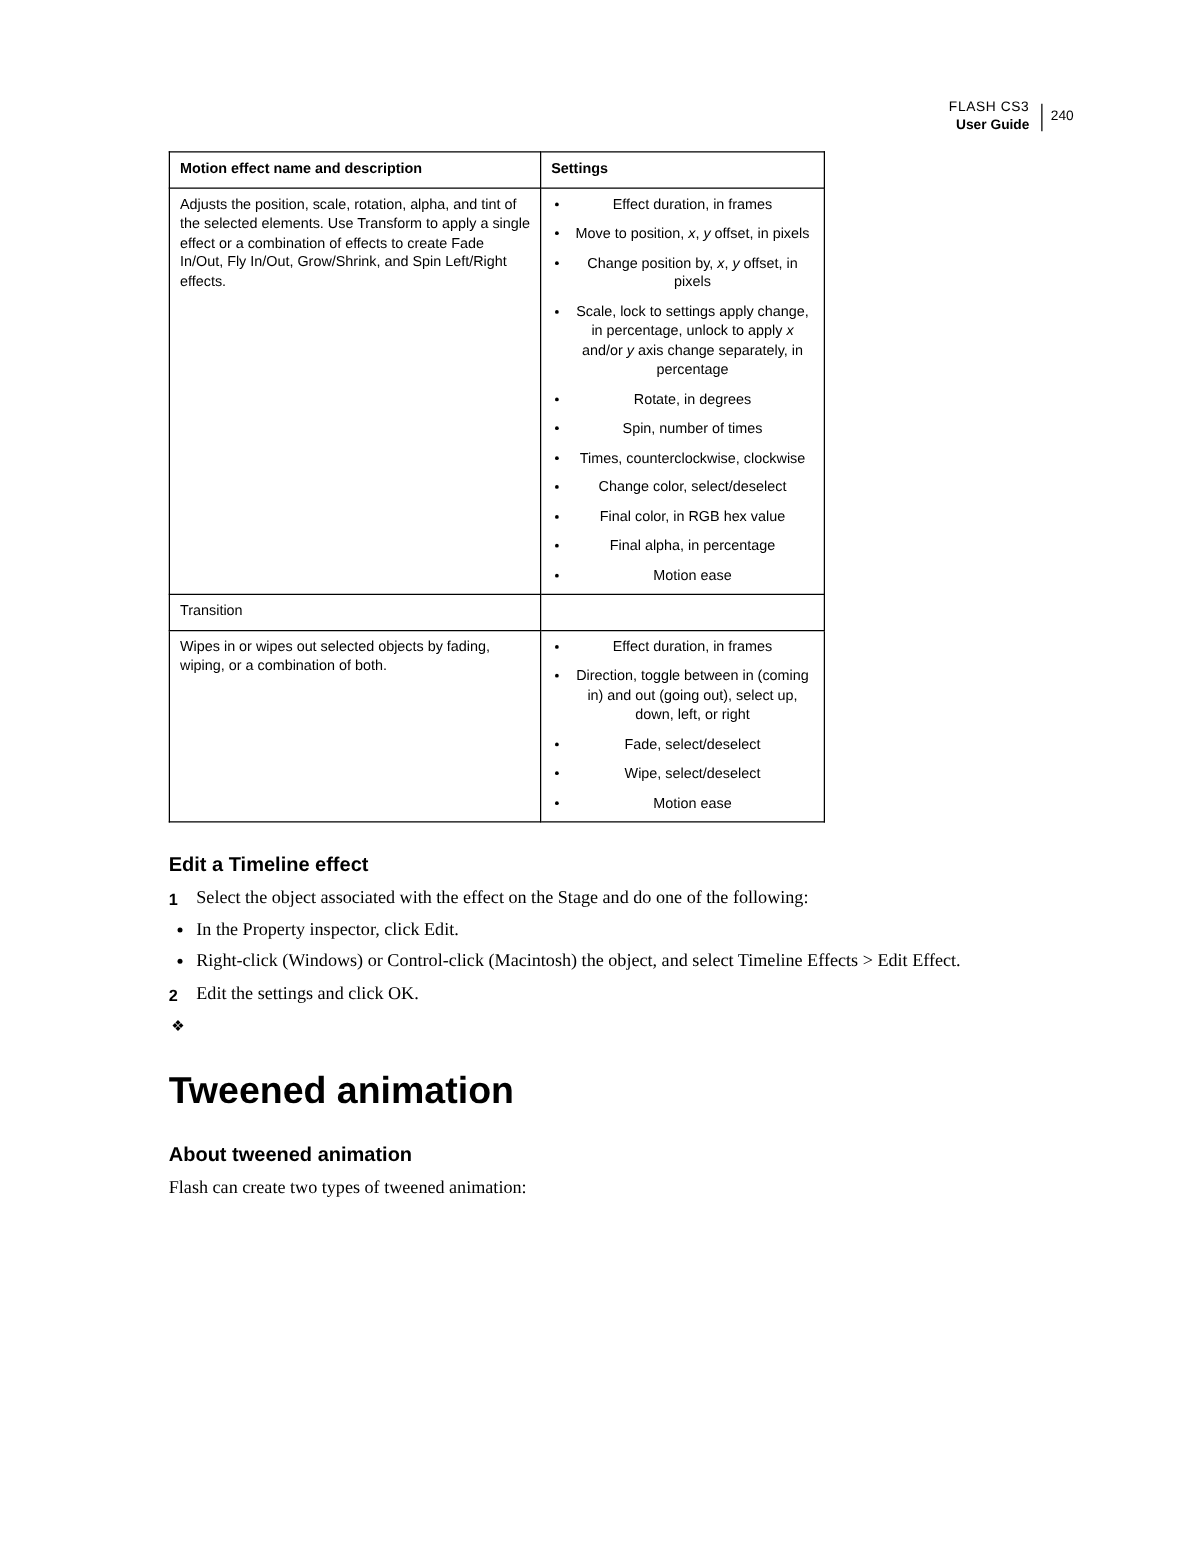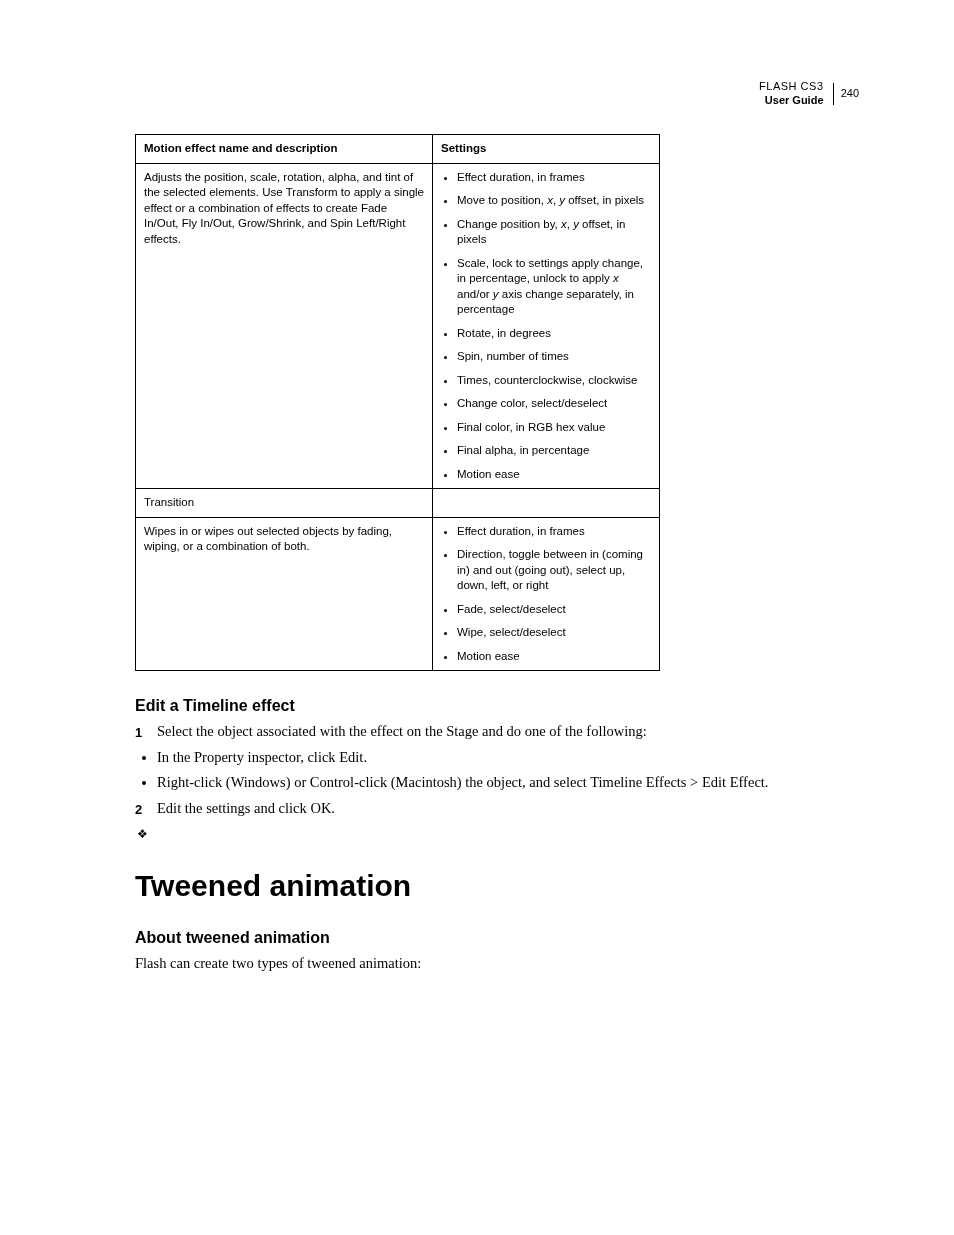--- a/index.html
+++ b/index.html
@@ -6,21 +6,21 @@
     margin: 0;
     padding: 0;
     background: #ffffff;
     font-family: "Minion Pro", "Times New Roman", Georgia, serif;
     color: #000;
   }
   .page {
     width: 954px;
     height: 1085px;
     box-sizing: border-box;
-    padding: 64px 95px 60px 135px;
+    padding: 84px 95px 60px 135px;
     position: relative;
   }
   .header {
     position: absolute;
     top: 80px;
     right: 95px;
     text-align: right;
     font-family: "Myriad Pro", "Helvetica Neue", Arial, sans-serif;
     font-size: 11px;
     line-height: 1.25;
@@ -45,21 +45,21 @@
   }
   .header .right {
     display: inline-block;
     vertical-align: middle;
   }
   .header-line2 {
     font-weight: 700;
   }
 
   .content {
-    margin-top: 70px;
+    margin-top: 37px;
   }
 
   table.effects {
     border-collapse: collapse;
     width: 525px;
     font-family: "Myriad Pro", "Helvetica Neue", Arial, sans-serif;
     font-size: 11.5px;
     line-height: 1.35;
   }
   table.effects th, table.effects td {
@@ -74,20 +74,21 @@
   table.effects td.desc-col {
     width: 280px;
   }
   table.effects ul {
     list-style: disc;
     margin: 0;
     padding-left: 16px;
   }
   table.effects ul li {
     margin-bottom: 8px;
+    text-align: center;
   }
   table.effects ul li:last-child {
     margin-bottom: 0;
   }
   .ital { font-style: italic; }
 
   h3.section {
     font-family: "Myriad Pro", "Helvetica Neue", Arial, sans-serif;
     font-weight: 700;
     font-size: 16px;

